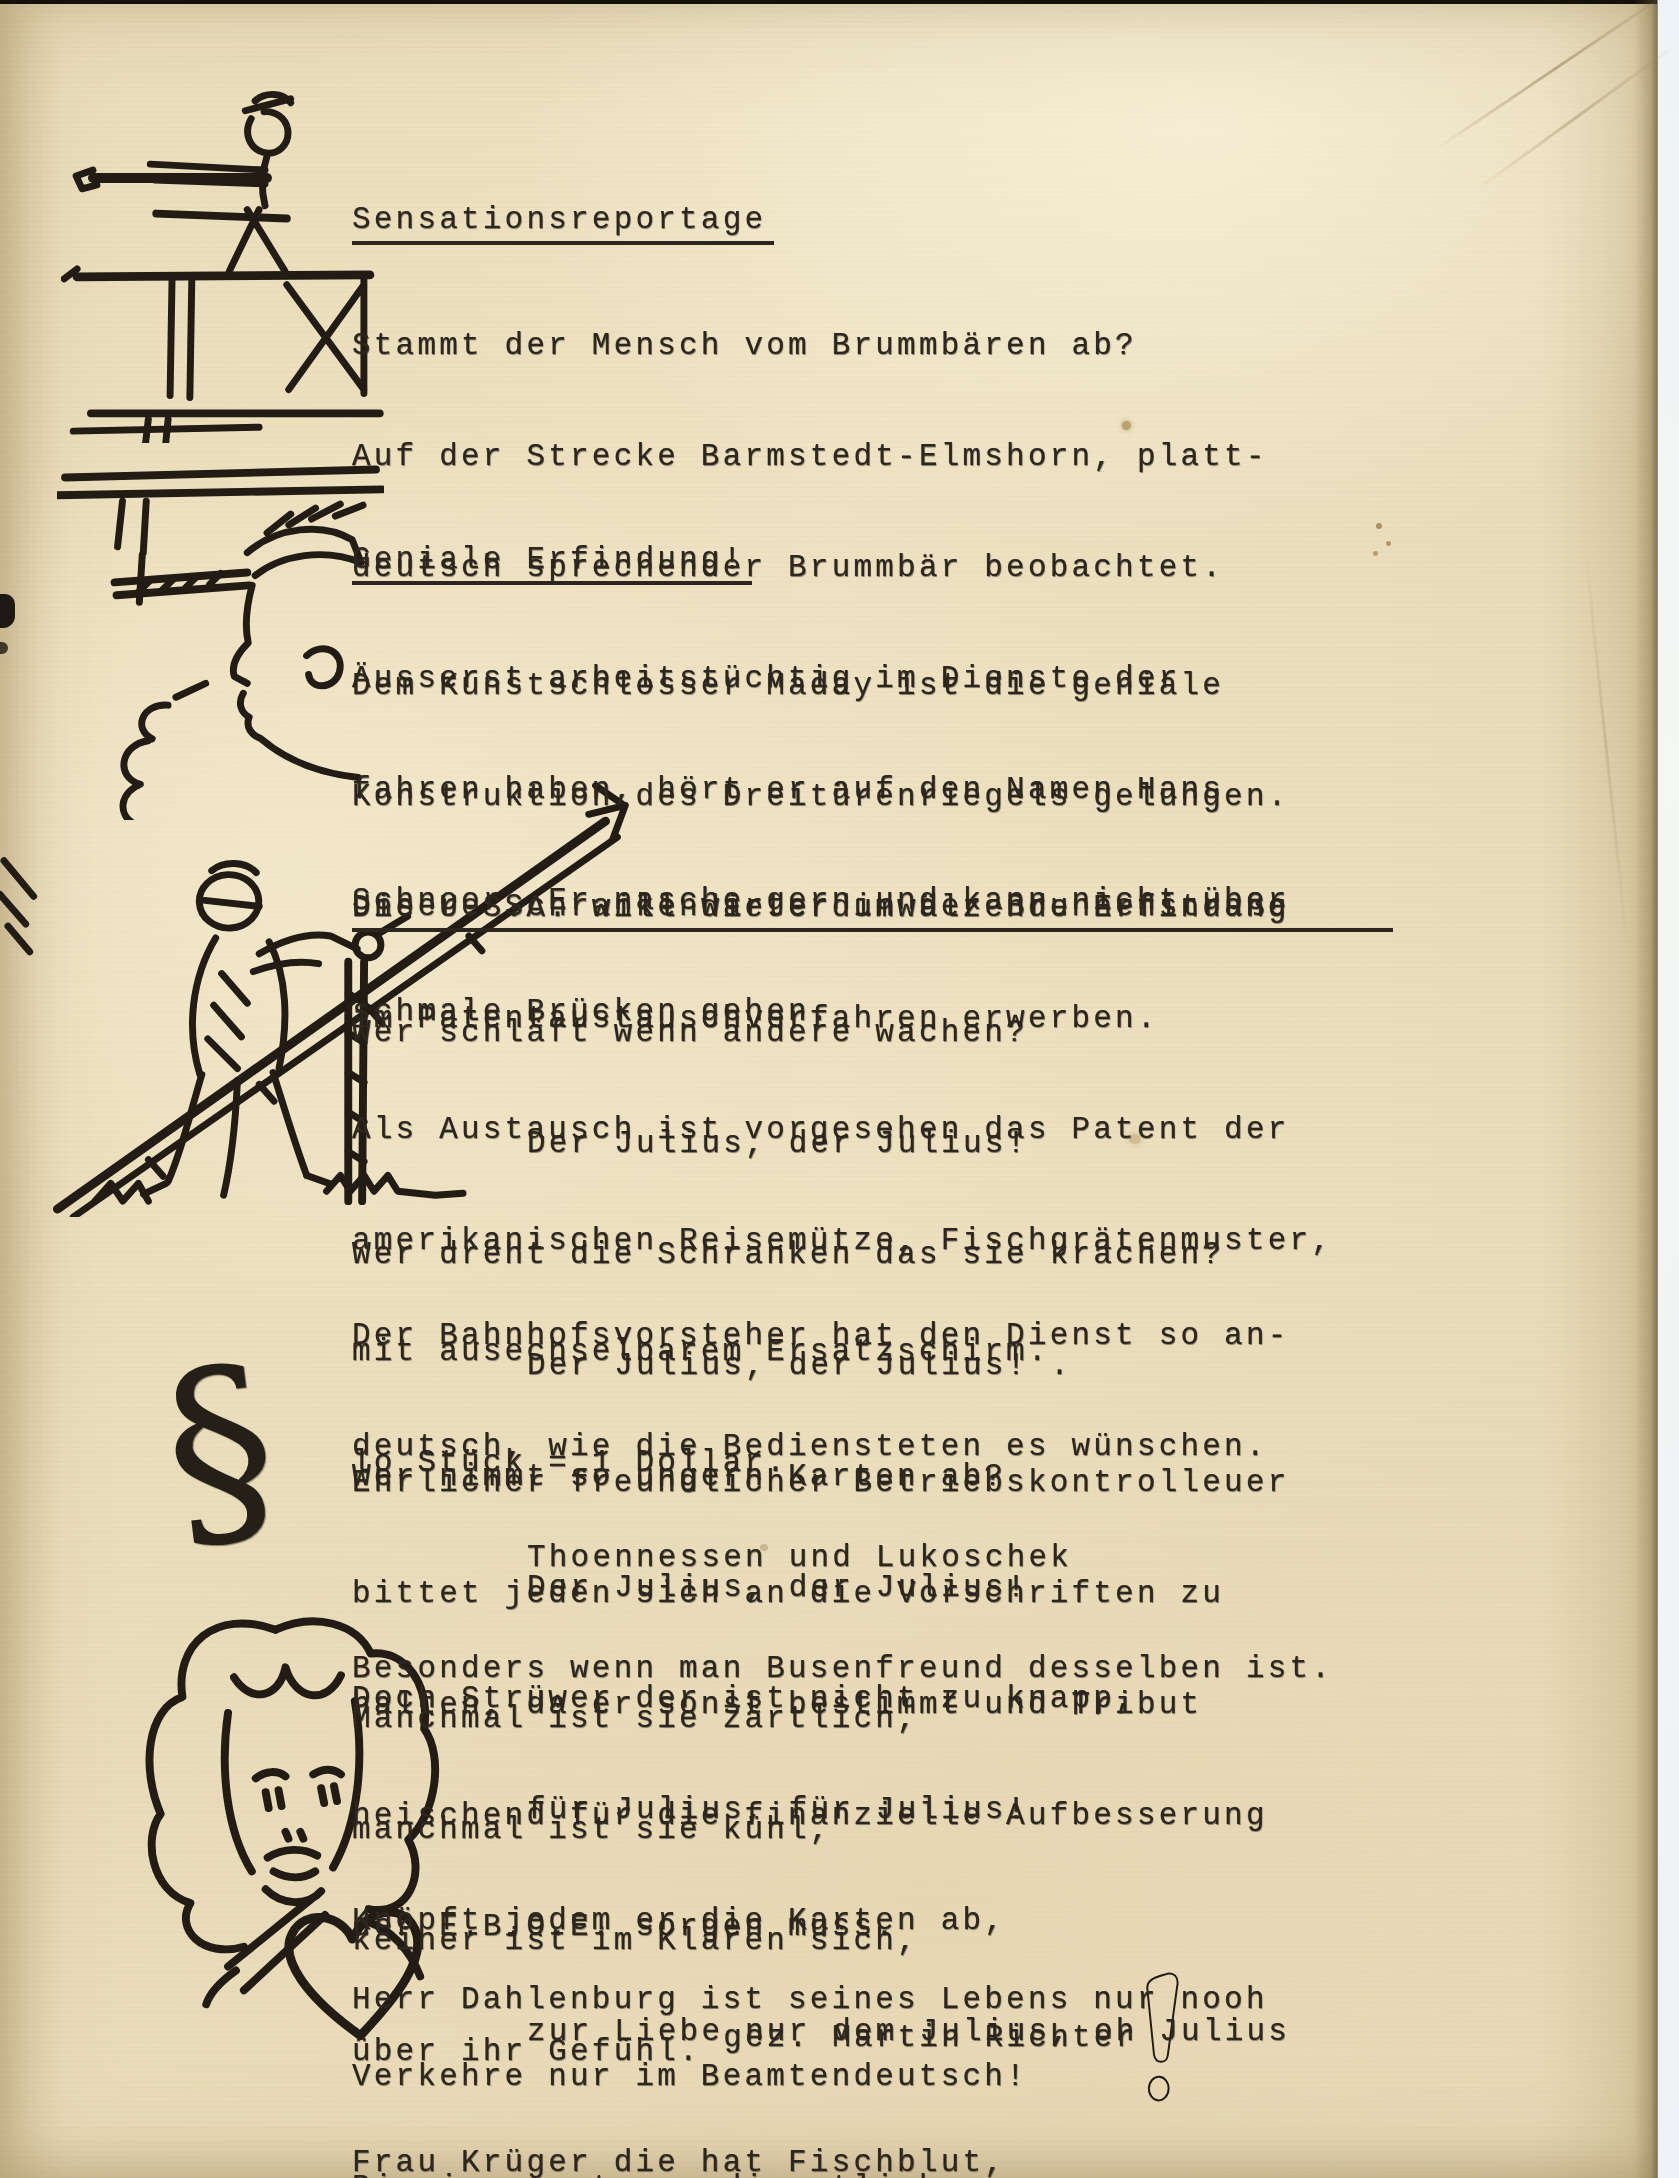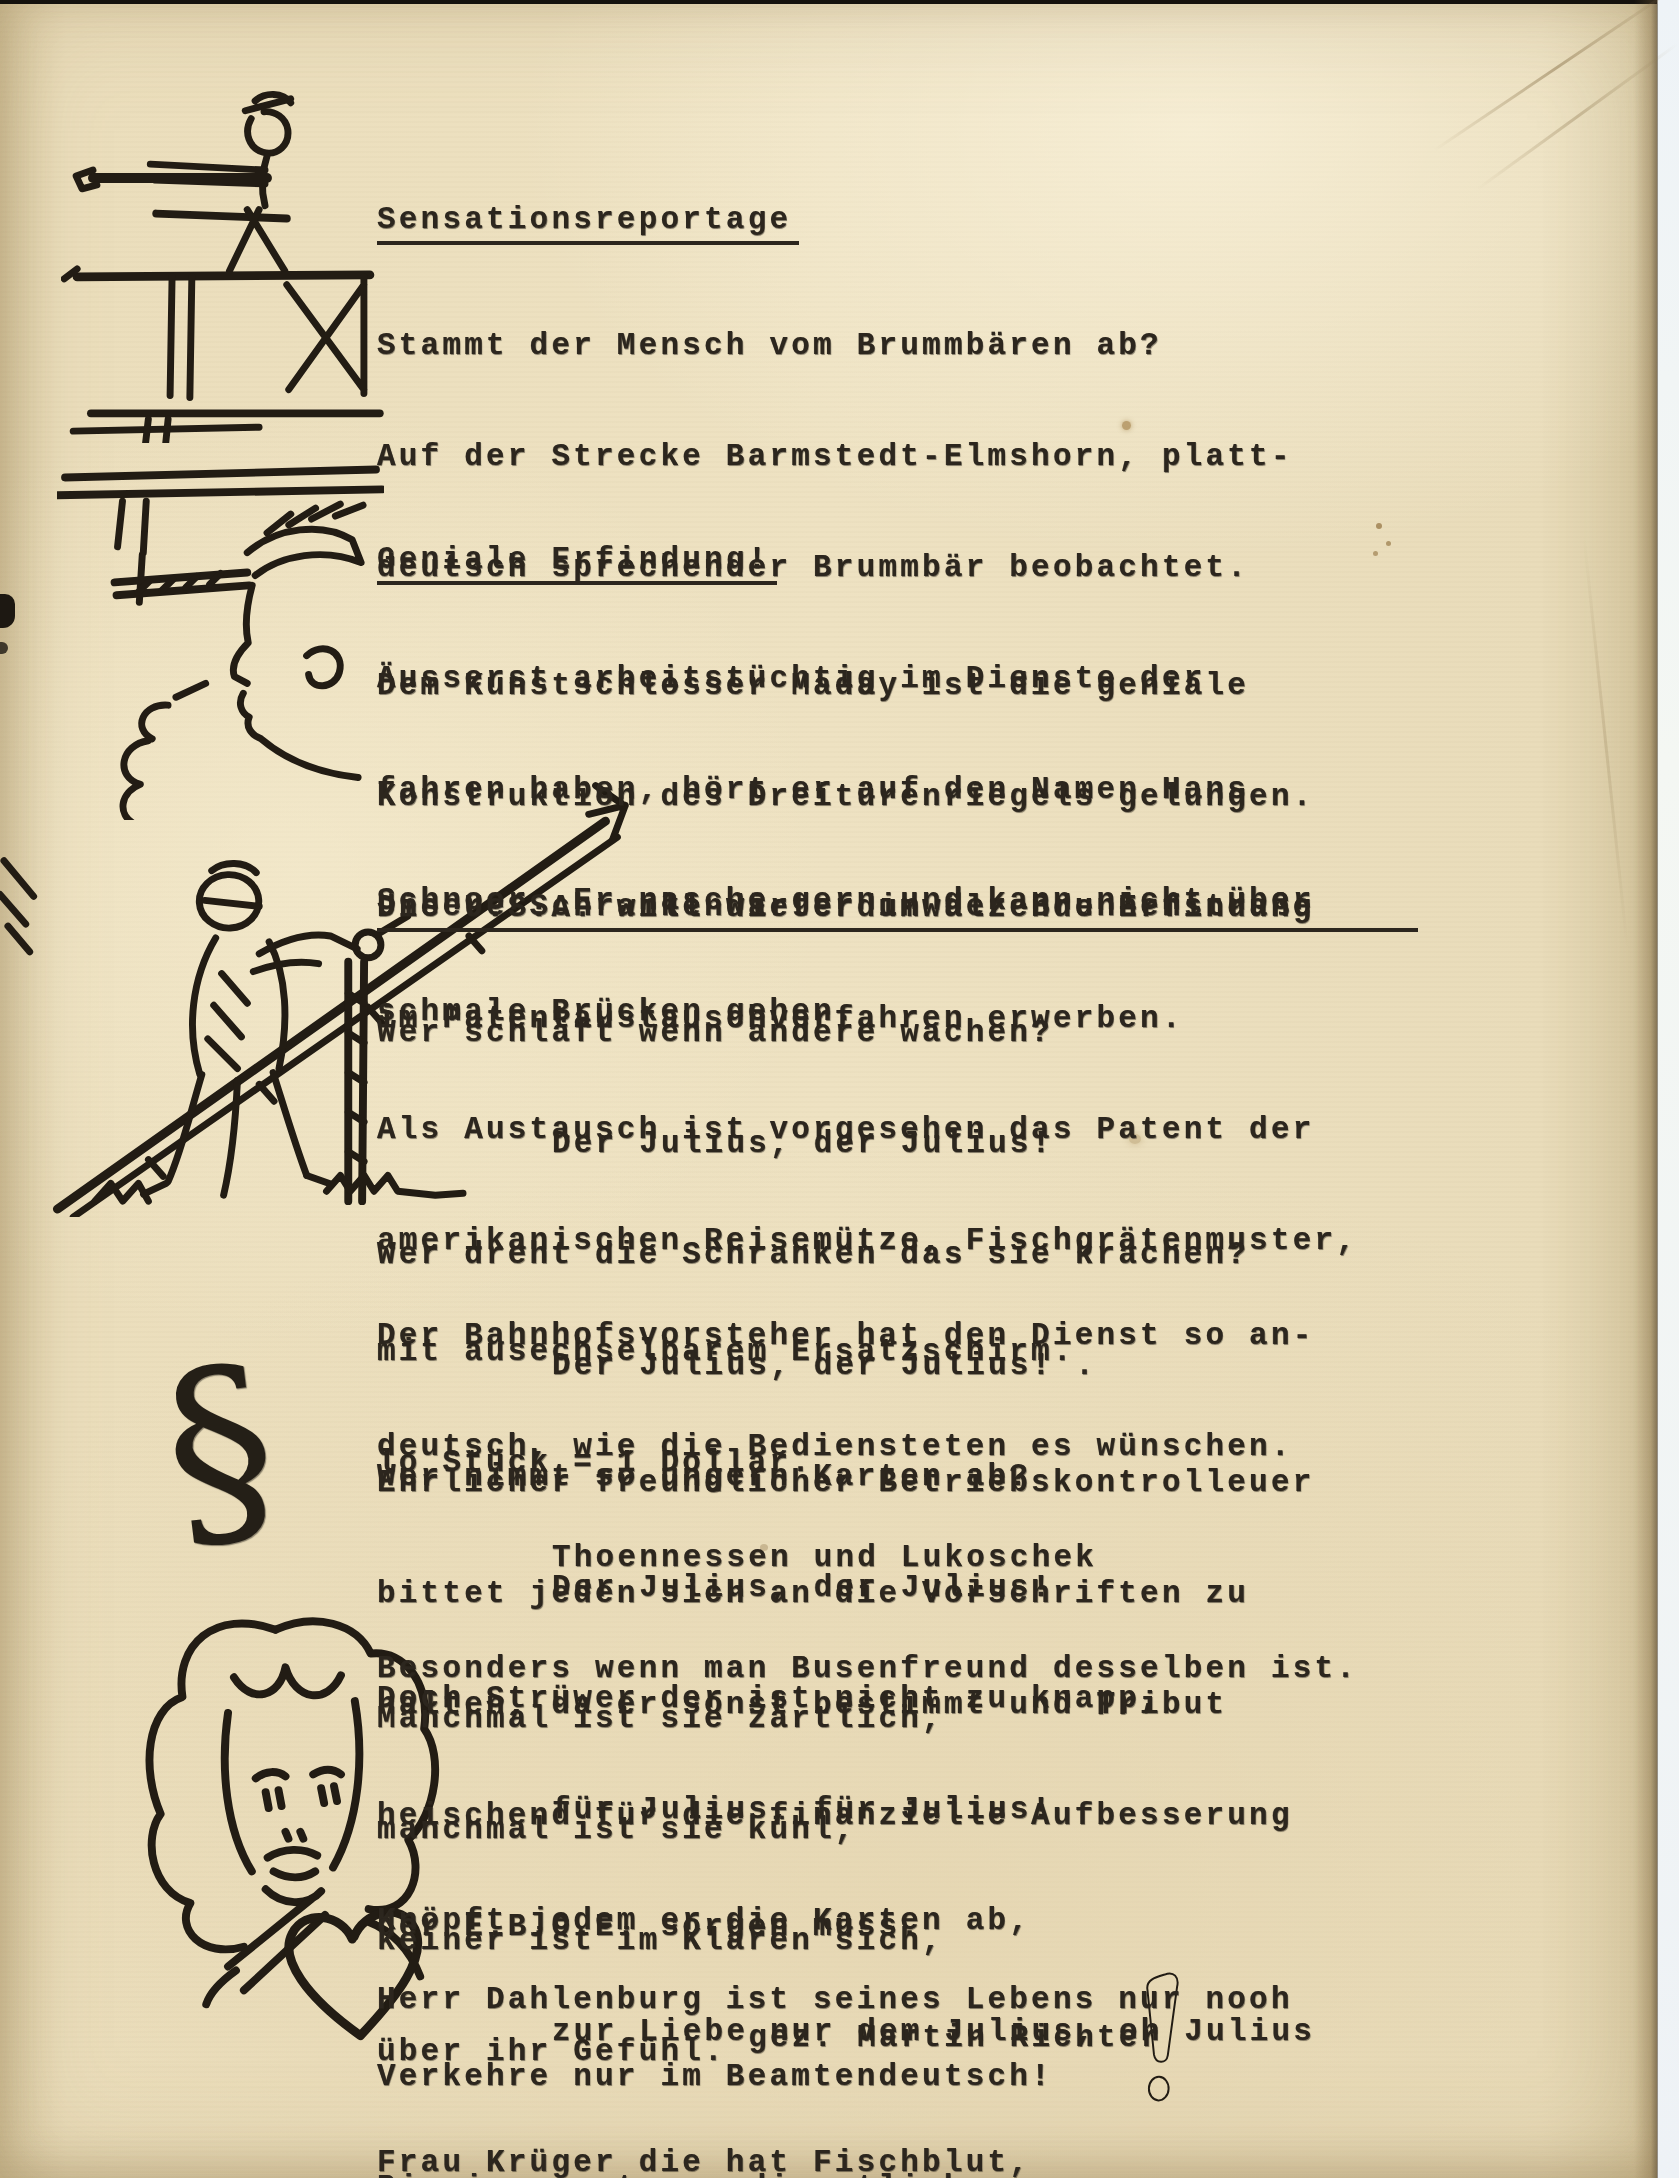--- a/index.html
+++ b/index.html
@@ -29,21 +29,21 @@
   .st1{left:1122px;top:421px;width:9px;height:9px;background:rgba(146,106,44,.55);box-shadow:0 0 5px rgba(146,106,44,.5);}
   .st2{left:1376px;top:523px;width:6px;height:6px;background:rgba(130,94,40,.6);}
   .st3{left:1386px;top:541px;width:5px;height:5px;background:rgba(130,94,40,.55);}
   .st4{left:1373px;top:551px;width:5px;height:5px;background:rgba(130,94,40,.5);}
   .st5{left:1129px;top:1134px;width:12px;height:10px;background:rgba(150,116,60,.30);box-shadow:0 0 7px rgba(150,116,60,.35);}
   .st6{left:760px;top:1544px;width:8px;height:7px;background:rgba(128,100,52,.30);}
   .blob{position:absolute;background:#1d1812;}
   .b1{left:0;top:594px;width:15px;height:34px;border-radius:0 10px 12px 0;}
   .b2{left:0;top:642px;width:8px;height:12px;border-radius:0 6px 6px 0;opacity:.8;}
   
-  .sec{position:absolute;left:377px;color:#2c261e;font-size:31px;font-weight:700;
+  .sec{position:absolute;left:352px;color:#2c261e;font-size:31px;font-weight:400;
        letter-spacing:3.2px;line-height:37px;white-space:pre;}
   .ln{height:37px;text-shadow:0.6px 0.8px 0.7px rgba(44,38,30,.55), -0.3px 0 0.5px rgba(44,38,30,.3);}
   .h{display:inline-block;border-bottom:4px solid #2c261e;padding-bottom:3px;margin-bottom:8px;
      padding-right:8px;text-shadow:0.6px 0.8px 0.7px rgba(44,38,30,.6);}
   .h3e{padding-right:103px;}
   .ind8{padding-left:175px;}
   .ind10{padding-left:219px;text-align:center;}
   
   .draw{position:absolute;}
   .draw svg{display:block;}

